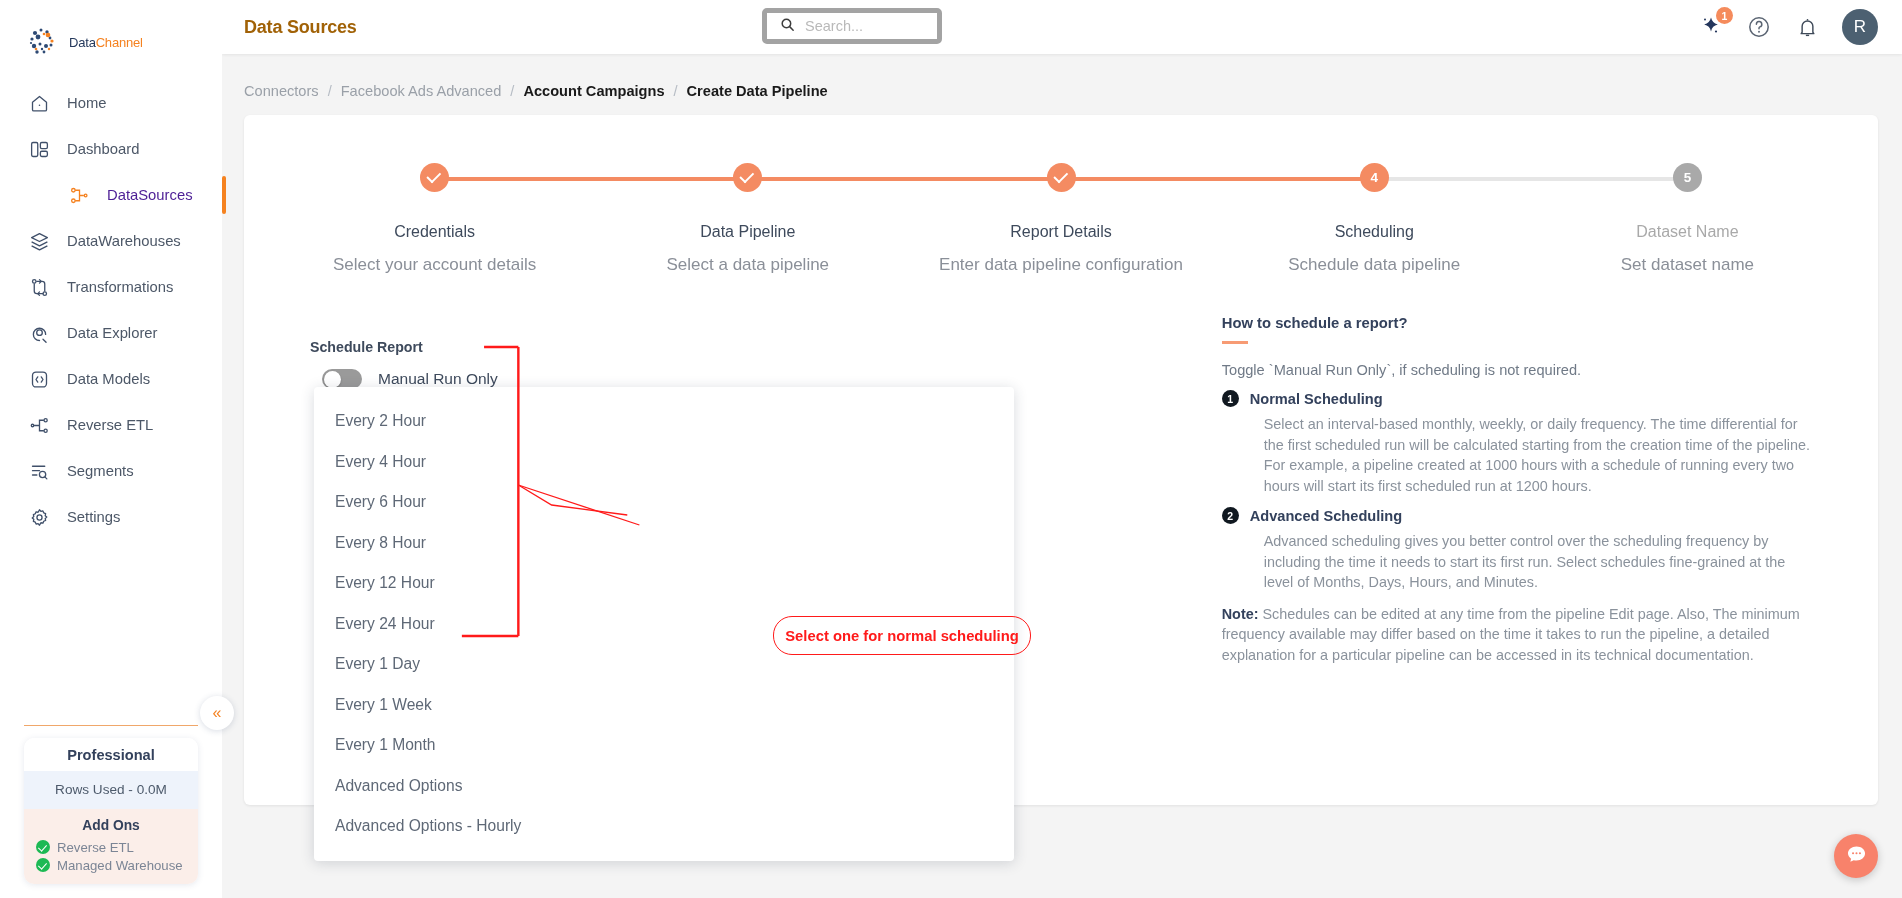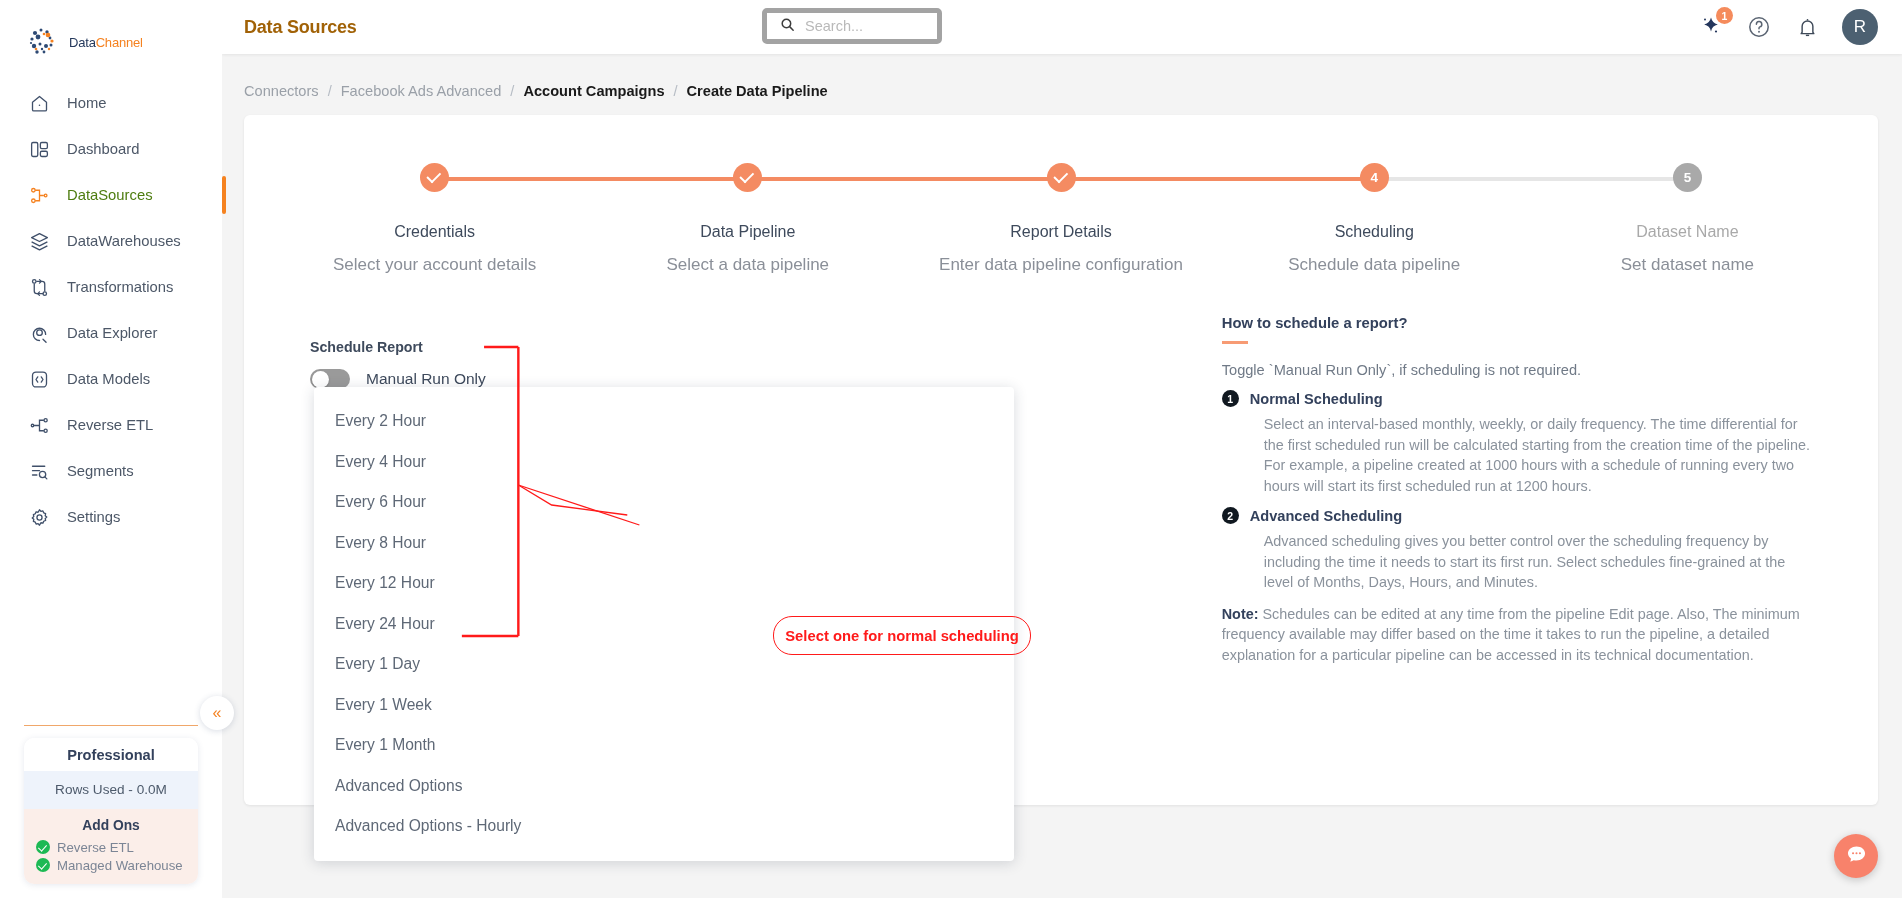--- a/index.html
+++ b/index.html
@@ -24,21 +24,21 @@
   .brand-text .b2 { color: #f58220; }
 
   .nav { margin-top: 14px; }
   .nav-item {
     position: relative;
     display: flex; align-items: center; gap: 16px;
     height: 46px; padding-left: 27px; cursor: pointer;
     color: #4c5767; font-size: 14.8px;
   }
   .nav-item .nav-ico { width: 24px; height: 24px; flex: 0 0 24px; display: flex; align-items: center; justify-content: center; }
-  .nav-item.active { color: #4d7c0f; }
+  .nav-item.active { color: #4c1d95; margin-left: 40px; }
   .nav-item.active .nav-ico svg { stroke: #f58220; }
   .nav-item.active::after {
     content: ""; position: absolute; right: -4px; top: 4px;
     width: 4px; height: 38px; background: #f58220; border-radius: 2px;
   }
 
   .plan-wrap { margin-top: auto; padding: 0 24px 14px 24px; }
   .plan-divider { height: 1.5px; background: #f0a76a; margin-bottom: 12px; }
   .plan-card {
     border-radius: 10px; overflow: hidden;
@@ -121,21 +121,21 @@
   .step-name.grey { color: #a9a9a9; }
   .step-desc { margin-top: 14px; font-size: 17px; color: #8a8f98; }
   .tick { width: 13px; height: 8px; border: solid #fff; border-width: 0 0 2.2px 2.2px; transform: rotate(-45deg) translate(1px,-2px); }
 
   
   .body-cols { display: flex; padding: 40px 0 0 0; }
   .left-col { width: 58%; padding-left: 66px; position: relative; }
   .right-col { width: 42%; padding-left: 30px; padding-right: 60px; }
 
   .field-label { font-size: 14.2px; font-weight: bold; color: #3e4a5c; margin-bottom: 14px; margin-top: 24px; }
-  .toggle-row { display: flex; align-items: center; gap: 16px; }
+  .toggle-row { display: flex; align-items: center; gap: 16px; margin-left: 12px; }
   .toggle {
     width: 40px; height: 20px; border-radius: 10px; background: #9a9a9a; position: relative; cursor: pointer;
   }
   .toggle::after {
     content: ""; position: absolute; left: 1.5px; top: 1.5px; width: 17px; height: 17px;
     border-radius: 50%; background: #fff; box-shadow: 0 1px 2px rgba(0,0,0,0.25);
   }
   .toggle-label { font-size: 15.5px; color: #3e4a5c; }
 
   .dropdown {

